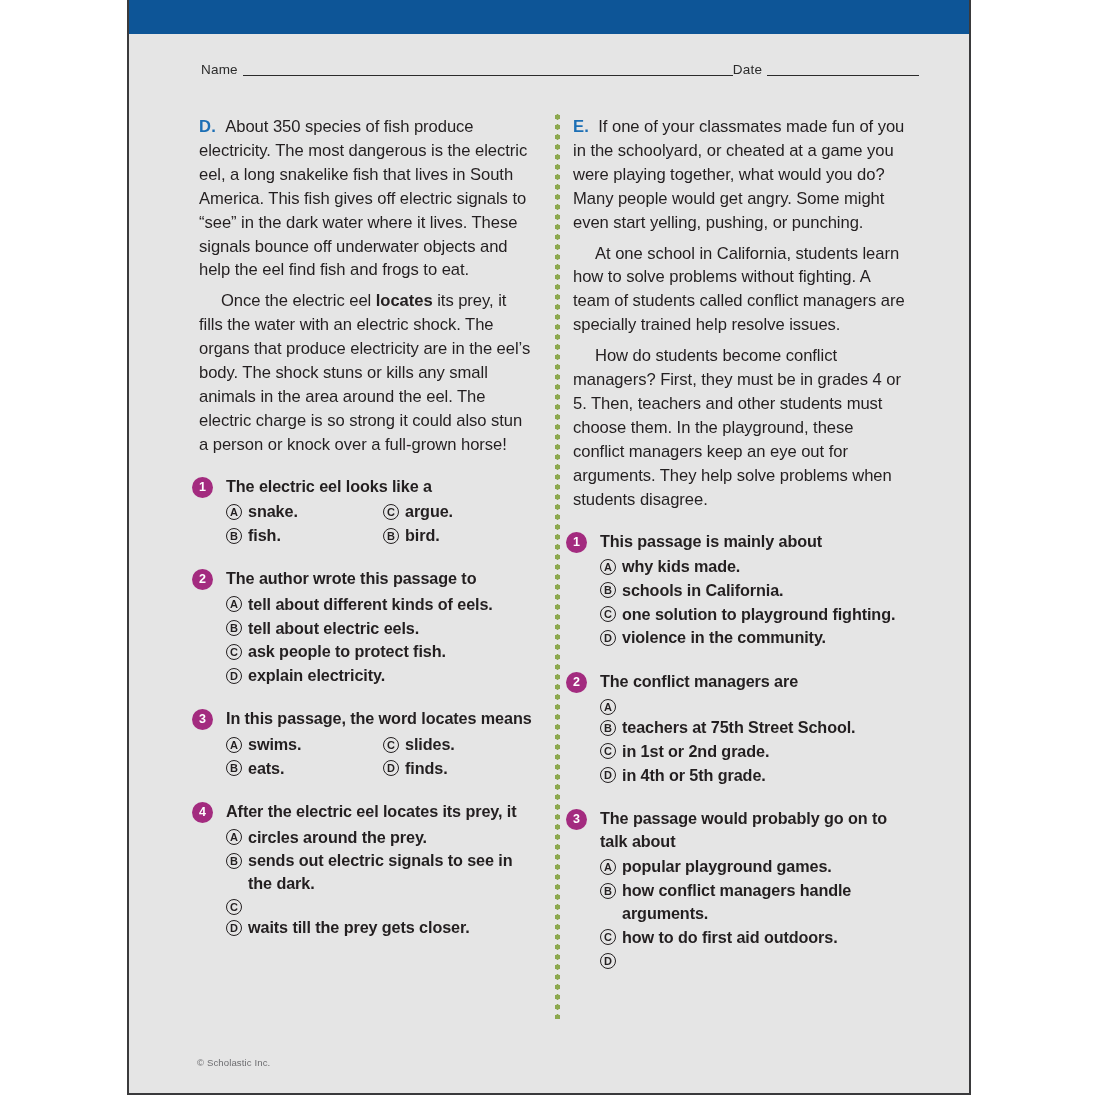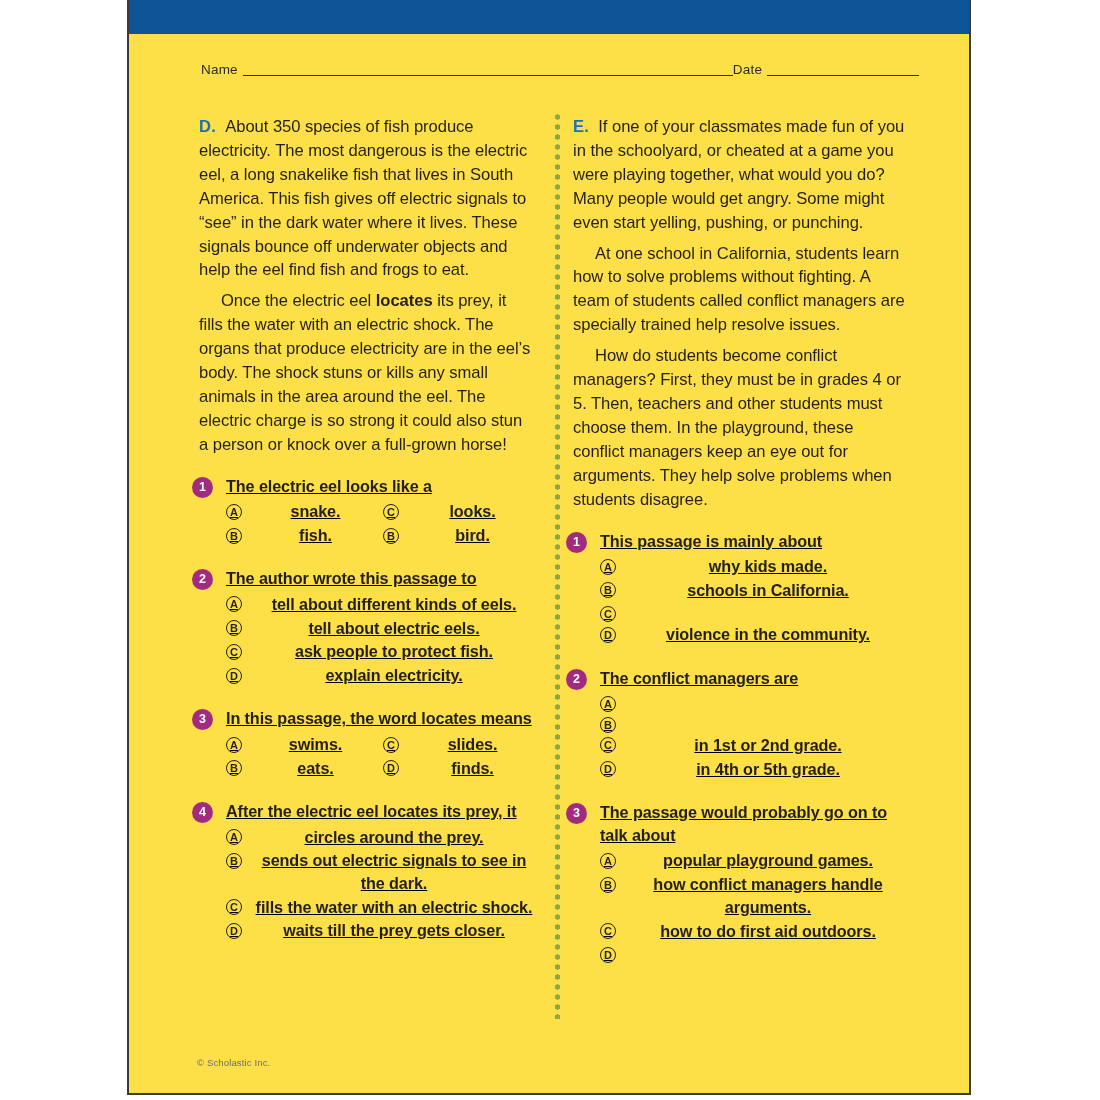--- a/index.html
+++ b/index.html
@@ -13,21 +13,21 @@
     font-family: "Liberation Sans", sans-serif;
     -webkit-font-smoothing: antialiased;
   }
 
   .page {
     position: absolute;
     left: 127px;
     top: 0px;
     width: 844px;
     height: 1095px;
-    background: #fde047;
+    background: #e5e5e5;
     border-left: 2px solid #3a3a3c;
     border-right: 2px solid #3a3a3c;
     border-bottom: 2px solid #3a3a3c;
     box-sizing: border-box;
   }
 
   .header-bar {
     position: absolute;
     left: 0;
     top: 0;
@@ -113,21 +113,21 @@
     width: 21px;
     height: 21px;
     border-radius: 50%;
     background: #a32b7f;
     color: #ffffff;
     font-size: 12.5px;
     font-weight: bold;
     line-height: 21px;
     text-align: center;
   }
-  .qbody { padding-left: 34px; text-decoration: underline; }
+  .qbody { padding-left: 34px; }
   .qstem {
     font-size: 16.2px;
     line-height: 23px;
     color: #231f20;
     font-weight: 600;
     letter-spacing: -0.1px;
   }
   .qstem .kw { font-weight: 800; }
 
   .options { margin-top: 2px; }
@@ -154,21 +154,21 @@
     border: 1.3px solid #231f20;
     border-radius: 50%;
     font-size: 11px;
     font-weight: 600;
     line-height: 15px;
     text-align: center;
     margin-top: 3.6px;
     margin-right: 6px;
     box-sizing: border-box;
   }
-  .opt-text { flex: 1 1 auto; text-align: center; }
+  .opt-text { flex: 1 1 auto; }
 
   
   .footer {
     position: absolute;
     left: 0;
     bottom: 18px;
     width: 100%;
     height: 20px;
   }
   .copyright {
@@ -226,21 +226,21 @@
           <div class="qnum">1</div>
           <div class="qbody">
             <div class="qstem">The electric eel looks like a</div>
             <div class="options two-col">
               <div class="option">
                 <span class="opt-letter">A</span>
                 <span class="opt-text">snake.</span>
               </div>
               <div class="option">
                 <span class="opt-letter">C</span>
-                <span class="opt-text">looks.</span>
+                <span class="opt-text">argue.</span>
               </div>
               <div class="option">
                 <span class="opt-letter">B</span>
                 <span class="opt-text">fish.</span>
               </div>
               <div class="option">
                 <span class="opt-letter">B</span>
                 <span class="opt-text">bird.</span>
               </div>
             </div>
@@ -305,21 +305,20 @@
               <div class="option">
                 <span class="opt-letter">A</span>
                 <span class="opt-text">circles around the prey.</span>
               </div>
               <div class="option">
                 <span class="opt-letter">B</span>
                 <span class="opt-text">sends out electric signals to see in the dark.</span>
               </div>
               <div class="option">
                 <span class="opt-letter">C</span>
-                <span class="opt-text">fills the water with an electric shock.</span>
               </div>
               <div class="option">
                 <span class="opt-letter">D</span>
                 <span class="opt-text">waits till the prey gets closer.</span>
               </div>
             </div>
           </div>
         </div>
 
       </div>
@@ -343,39 +342,41 @@
               <div class="option">
                 <span class="opt-letter">A</span>
                 <span class="opt-text">why kids made.</span>
               </div>
               <div class="option">
                 <span class="opt-letter">B</span>
                 <span class="opt-text">schools in California.</span>
               </div>
               <div class="option">
                 <span class="opt-letter">C</span>
+                <span class="opt-text">one solution to playground fighting.</span>
               </div>
               <div class="option">
                 <span class="opt-letter">D</span>
                 <span class="opt-text">violence in the community.</span>
               </div>
             </div>
           </div>
         </div>
 
         <div class="question">
           <div class="qnum">2</div>
           <div class="qbody">
             <div class="qstem">The conflict managers are</div>
             <div class="options">
               <div class="option">
                 <span class="opt-letter">A</span>
               </div>
               <div class="option">
                 <span class="opt-letter">B</span>
+                <span class="opt-text">teachers at 75th Street School.</span>
               </div>
               <div class="option">
                 <span class="opt-letter">C</span>
                 <span class="opt-text">in 1st or 2nd grade.</span>
               </div>
               <div class="option">
                 <span class="opt-letter">D</span>
                 <span class="opt-text">in 4th or 5th grade.</span>
               </div>
             </div>

